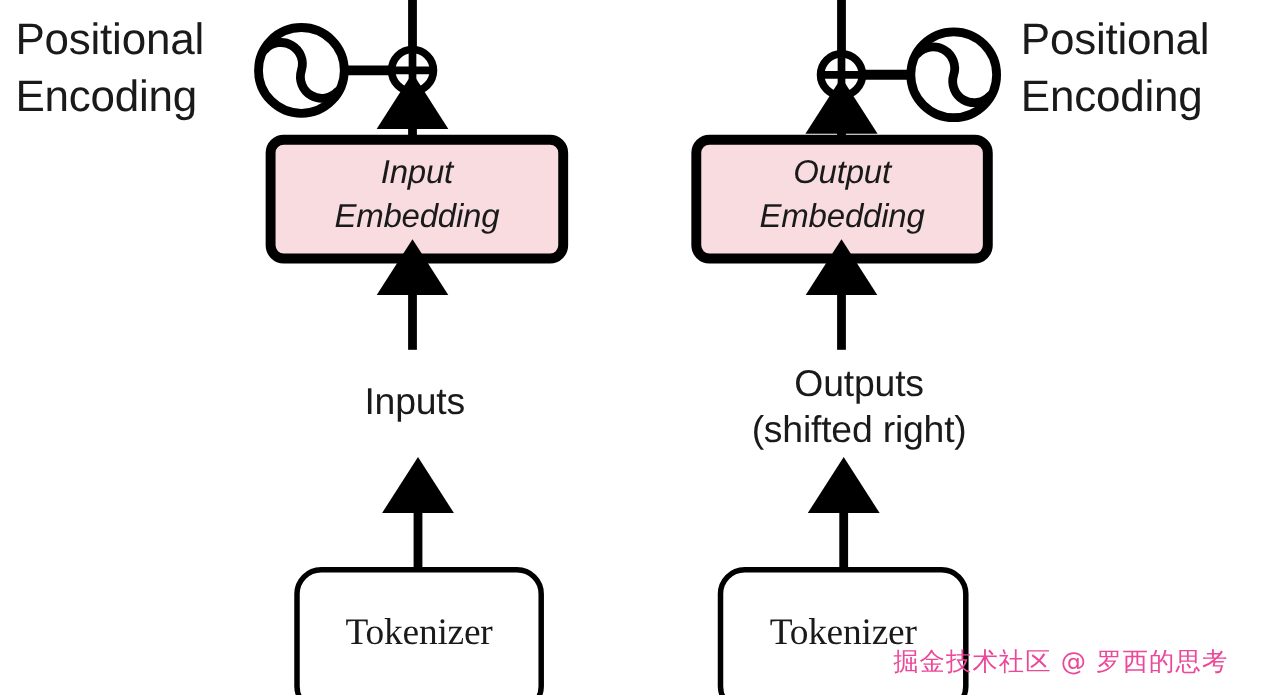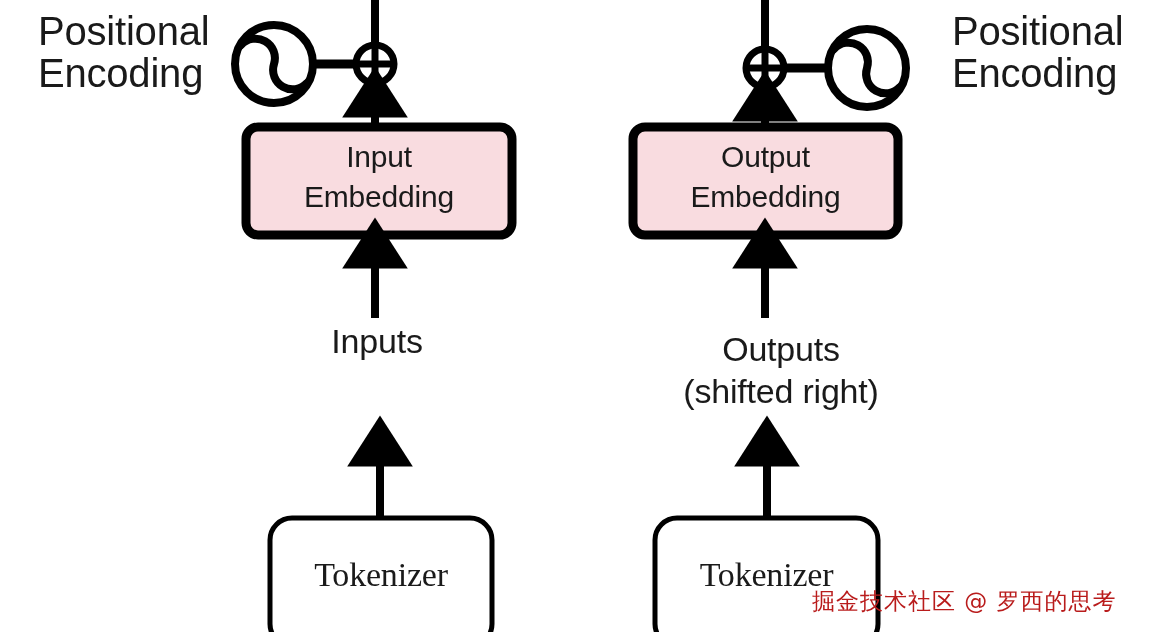--- a/index.html
+++ b/index.html
@@ -28,57 +28,57 @@
     position: absolute;
     color: #1a1a1a;
     font-family: "Liberation Sans", sans-serif;
     font-weight: 400;
     white-space: pre;
     line-height: 1.12;
     letter-spacing: -0.2px;
   }
   .pe-label {
     font-size: 40px;
-    line-height: 42px;
-    margin-left: 24px;
+    line-height: 52px;
   }
   .pe-label-left  { left: 14px;  top: 10px;  text-align: left; }
   .pe-label-right { left: 928px; top: 10px;  text-align: left; }
 
   .box-label {
     font-size: 30px;
     line-height: 40px;
     text-align: center;
+    font-style: italic;
   }
   .flow-label {
     font-size: 34px;
     line-height: 42px;
     text-align: center;
   }
-  .label-inputs  { left: 232px; top: 320px; width: 290px; }
+  .label-inputs  { left: 232px; top: 344px; width: 290px; }
   .label-outputs { left: 636px; top: 328px; width: 290px; }
 
   .tok-label {
     font-size: 34px;
     line-height: 40px;
     text-align: center;
     font-family: Liberation Serif, serif;
   }
   .tok-label-left  { left: 270px; top: 555px; width: 222px; }
   .tok-label-right { left: 655px; top: 555px; width: 223px; }
 
   .emb-label-left  { left: 248px; top: 137px; width: 262px; }
   .emb-label-right { left: 633px; top: 137px; width: 265px; text-align: center; }
 
   .watermark {
     position: absolute;
     left: 812px;
     top: 586px;
     font-size: 23px;
-    color: #b91c1c;
+    color: #ec4899;
     font-family: "DejaVu Sans", sans-serif;
     white-space: pre;
     letter-spacing: 1px;
   }
 </style>
 </head>
 <body>
 
 <div id="diagram-root">
 

